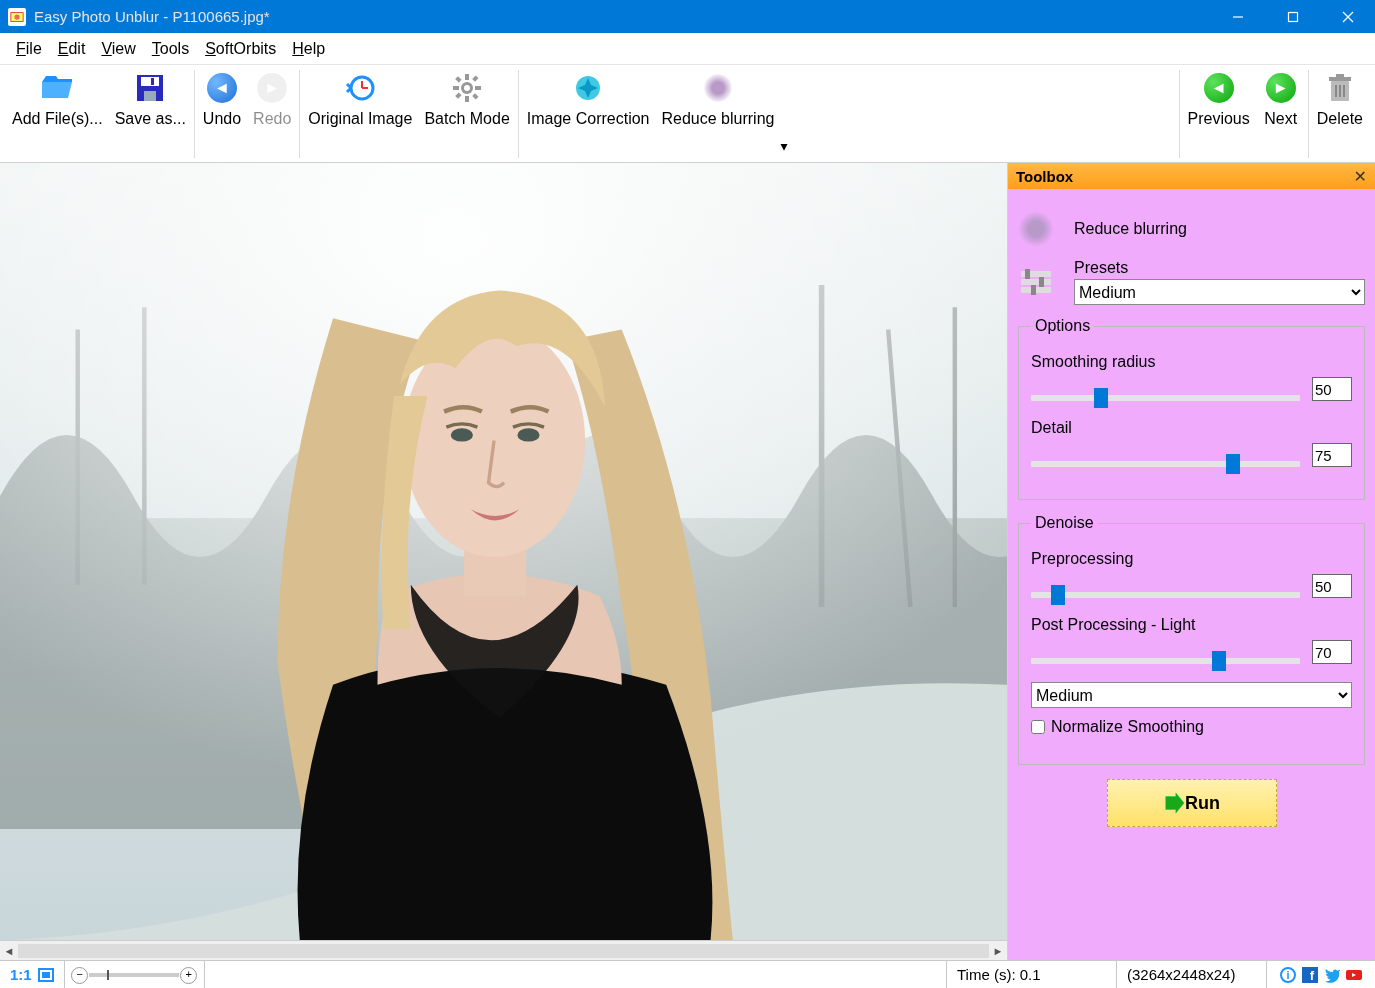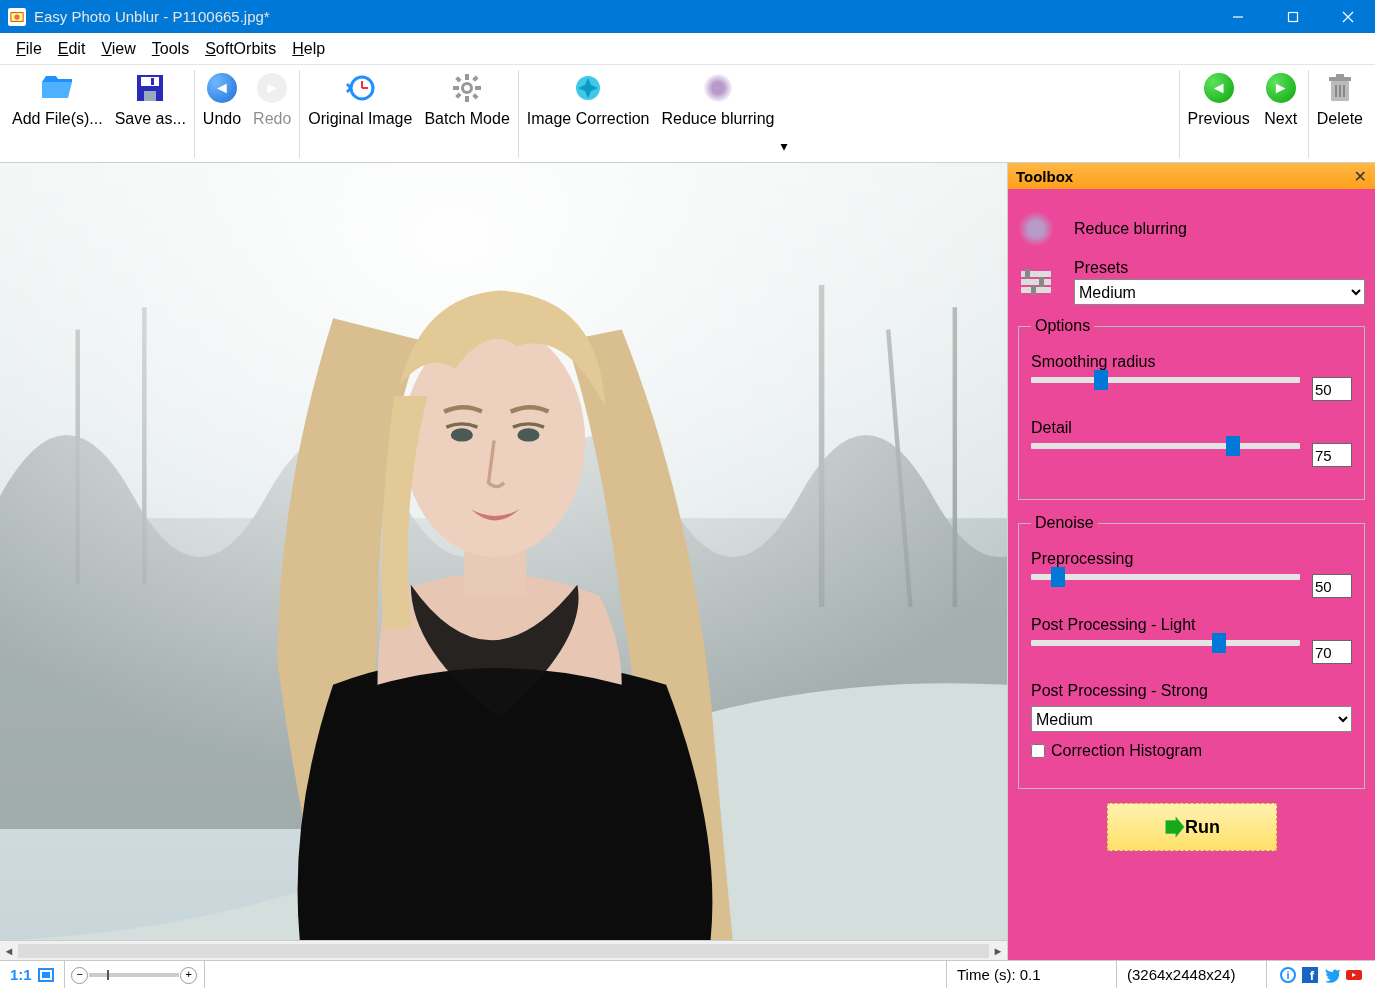--- a/index.html
+++ b/index.html
@@ -31,39 +31,39 @@
 
 .mainrow { flex: 1; display: flex; min-height: 0; }
 .canvas-wrap { flex: 1; display: flex; flex-direction: column; min-width: 0; }
 .canvas { flex: 1; background: #ddd; position: relative; overflow: hidden; }
 .canvas svg { width: 100%; height: 100%; display:block; }
 .hscroll { height: 20px; background: #f0f0f0; border-top:1px solid #ccc; display: flex; align-items: center; }
 .hscroll .arrow { width: 18px; height: 18px; display:flex; align-items:center; justify-content:center; font-size:11px; color:#555;}
 .hscroll .track { flex:1; height:14px; background:#dcdcdc; }
 
 
-.toolbox { width: 368px; border-left: 1px solid #d0d0d0; background:#ec4899; display: flex; flex-direction: column; }
+.toolbox { width: 368px; border-left: 1px solid #d0d0d0; background:#f0abfc; display: flex; flex-direction: column; }
 .tbx-header { height: 26px; background: linear-gradient(#ffb845,#ff9f1a); display: flex; align-items: center; padding: 0 8px; font-weight: bold; color: #000; font-size:15px;}
 .tbx-header .x { margin-left: auto; font-weight: normal; color:#333; font-size:16px; }
 .tbx-body { padding: 10px 10px 0 10px; flex:1; overflow:auto; }
 .tbx-row { display:flex; align-items:center; margin:12px 0; }
 .blur-icon { width:36px; height:36px; border-radius:50%; background: radial-gradient(circle,#b89ac9 30%,rgba(184,154,201,0) 70%); margin-right:20px;}
 .presets-icon { width:36px; height:36px; margin-right:20px; display:flex; flex-direction:column; gap:2px; align-items:center; justify-content:center;}
 .mini-slider{ width:30px; height:6px; background:#ddd; position:relative;}
 .mini-slider::after{content:""; position:absolute; width:5px; height:10px; background:#888; top:-2px;}
 .ms1::after{left:4px;} .ms2::after{left:18px;} .ms3::after{left:10px;}
 .tbx-label { font-size:16px; }
 .preset-col { flex:1; }
 .preset-col .lbl{ font-size:16px; margin-bottom:2px; display:block;}
 select.preset { width:100%; font-size:16px; height:26px; border:1px solid #888; background:#fff;}
 fieldset { border:1px solid #bbb; margin:1px 0 14px 0; padding: 8px 12px 14px 12px; }
 legend { padding: 0 4px; font-size:16px; }
 .slider-block { margin: 10px 0 18px 0; }
 .slider-block .sl-label { font-size:16px; margin-bottom:6px; display:block;}
-.slider-row { display:flex; align-items:flex-start; gap:12px;}
+.slider-row { display:flex; align-items:flex-end; gap:12px;}
 .slider-track { flex:1; height:6px; background:#e4e4e4; position:relative; border-radius:1px;}
 .slider-thumb { position:absolute; top:-7px; width:14px; height:20px; background:#0078d7; transform:translateX(-50%);}
 .slider-val { width:40px; height:24px; border:1px solid #666; font-size:15px; text-align:left; padding:1px 2px;}
 .chk { display:flex; align-items:center; gap:6px; margin:4px 0 14px 0; font-size:16px;}
 .chk input { width:14px; height:14px;}
 .run-row { display:flex; justify-content:center; margin:6px 0 16px 0;}
 .run-btn { width:170px; height:48px; background:linear-gradient(#fff2b0,#ffe169); border:1px dashed #c8a642; display:flex; align-items:center; justify-content:center; font-size:18px; font-weight:bold;}
 .run-arrow{ width:22px; height:22px; }
 
 
@@ -377,28 +377,27 @@
         <div class="slider-block">
           <span class="sl-label">Post Processing - Light</span>
           <div class="slider-row">
             <div class="slider-track">
                 <div class="slider-thumb" id="th-post" style="left: 70%;"></div>
               </div>
             <input class="slider-val" value="70" style="">
           </div>
         </div>
         <div class="slider-block" style="margin-bottom:10px">
-          <span class="sl-label">Post Processing - Strong</span>
           <select class="preset">
             <option>Medium</option>
           </select>
         </div>
         <label class="chk">
           <input type="checkbox" style=""> 
-            <span>Correction Histogram</span>
+            <span>Normalize Smoothing</span>
         </label>
       </fieldset>
 
       <div class="run-row">
         <button class="run-btn">
           <svg class="run-arrow" viewBox="0 0 24 24">
               <path d="M3 5 L14 5 L14 1 L23 12 L14 23 L14 19 L3 19 Z" fill="#18a818" stroke="#0b6" stroke-width="0.5"></path>
             </svg>
           <span>Run</span>
         </button>

